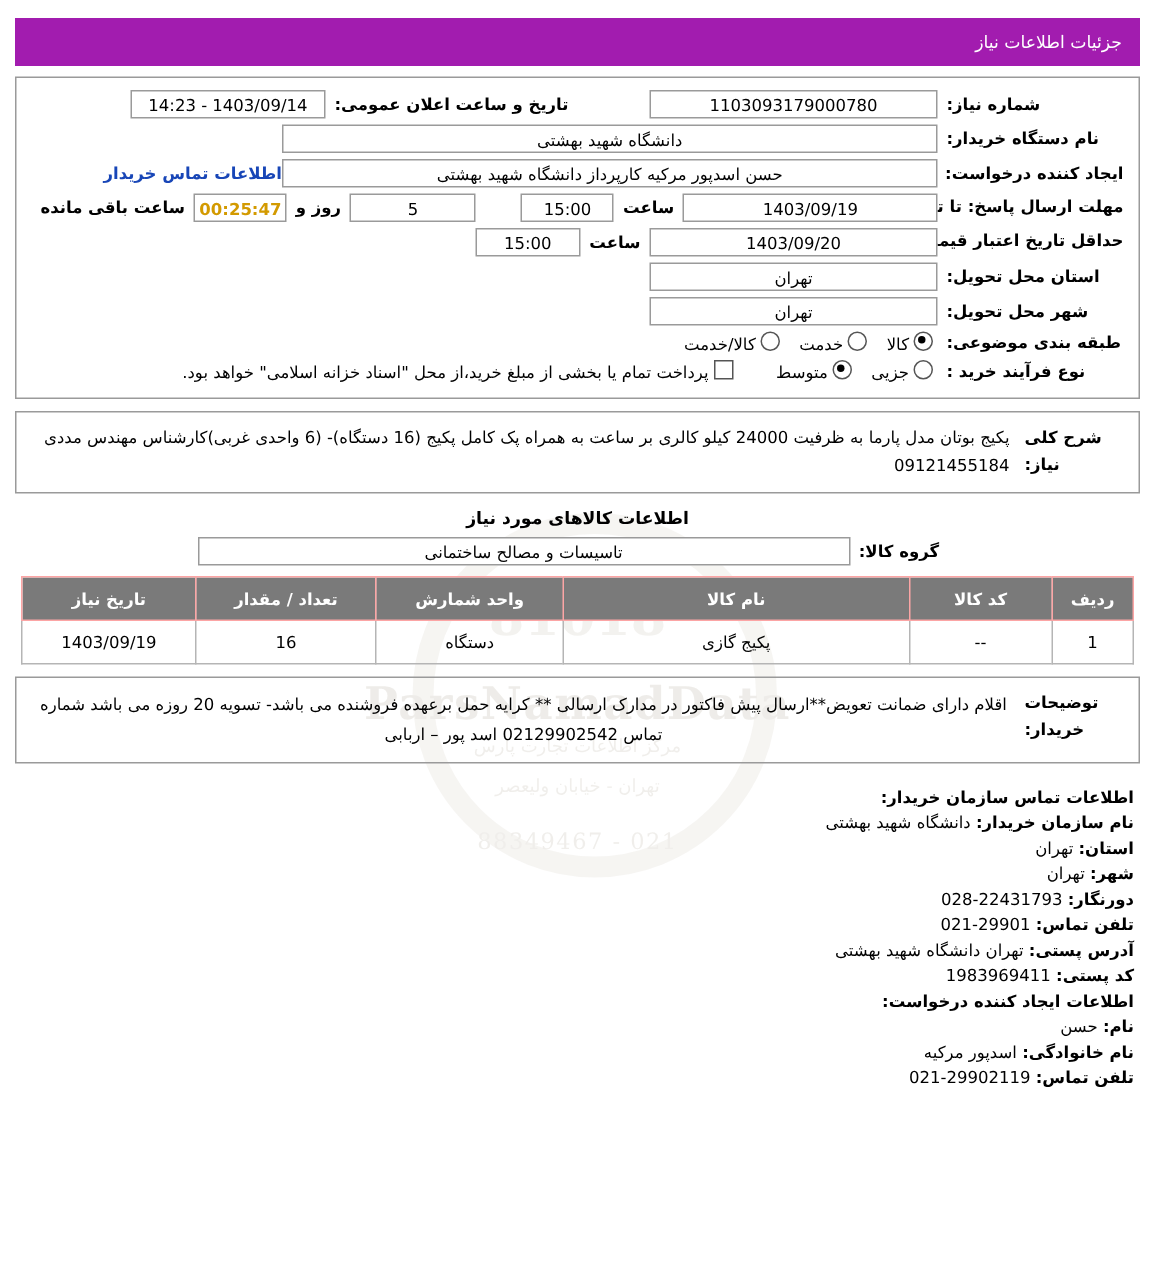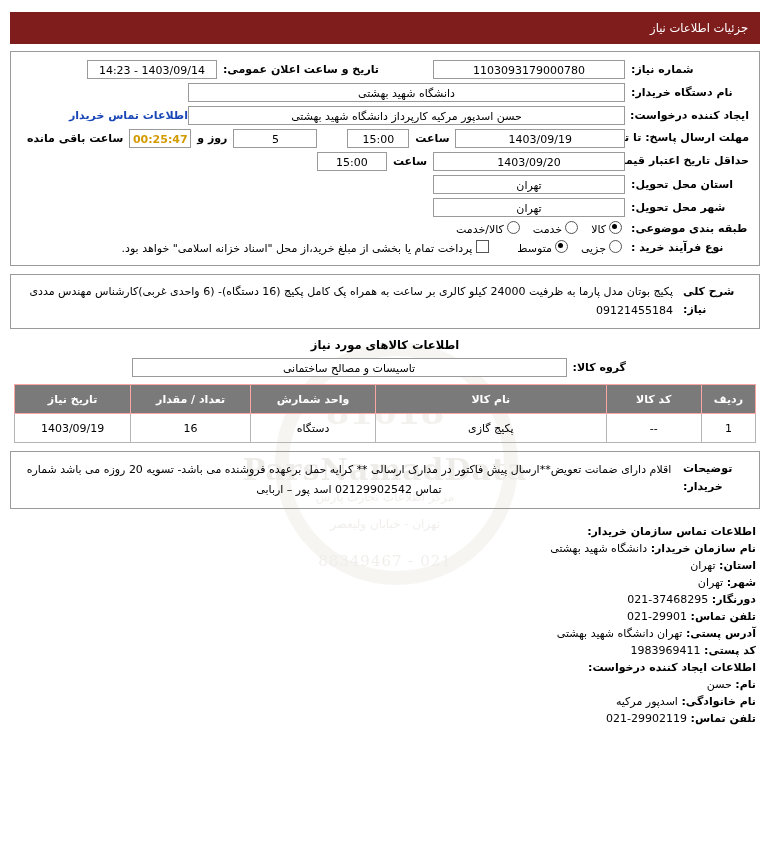--- a/index.html
+++ b/index.html
@@ -60,21 +60,21 @@
     font-size: 34px;
     font-weight: bold;
     color: #cdc7ba;
     font-family: "DejaVu Serif", serif;
   }
 
   .header-bar {
     position: relative;
     margin: 12px 10px 0 10px;
     height: 32px;
-    background: #7f1d1d;
+    background: #a21caf;
     color: #ffffff;
     display: flex;
     align-items: center;
     justify-content: flex-start;
     padding: 0 12px;
     box-sizing: border-box;
     font-size: 11.5px;
     z-index: 2;
   }
   .main-box {
@@ -381,21 +381,21 @@
   <div class="notes-box">
     <div class="notes-label">توضیحات خریدار:</div>
     <div class="notes-text">اقلام دارای ضمانت تعویض**ارسال پیش فاکتور در مدارک ارسالی ** کرایه حمل برعهده فروشنده می باشد- تسویه 20 روزه می باشد شماره تماس 02129902542 اسد پور – اربابی</div>
   </div>
 
   <div class="contact">
     <div class="hd">اطلاعات تماس سازمان خریدار:</div>
     <div><b>نام سازمان خریدار:</b> <span>دانشگاه شهید بهشتی</span></div>
     <div><b>استان:</b> <span>تهران</span></div>
     <div><b>شهر:</b> <span>تهران</span></div>
-    <div><b>دورنگار:</b> <span>37468295-021</span></div>
+    <div><b>دورنگار:</b> <span>22431793-028</span></div>
     <div><b>تلفن تماس:</b> <span>29901-021</span></div>
     <div><b>آدرس پستی:</b> <span>تهران دانشگاه شهید بهشتی</span></div>
     <div><b>کد پستی:</b> <span>1983969411</span></div>
     <div class="hd">اطلاعات ایجاد کننده درخواست:</div>
     <div><b>نام:</b> <span>حسن</span></div>
     <div><b>نام خانوادگی:</b> <span>اسدپور مرکیه</span></div>
     <div><b>تلفن تماس:</b> <span>29902119-021</span></div>
   </div>
 
 </div>

